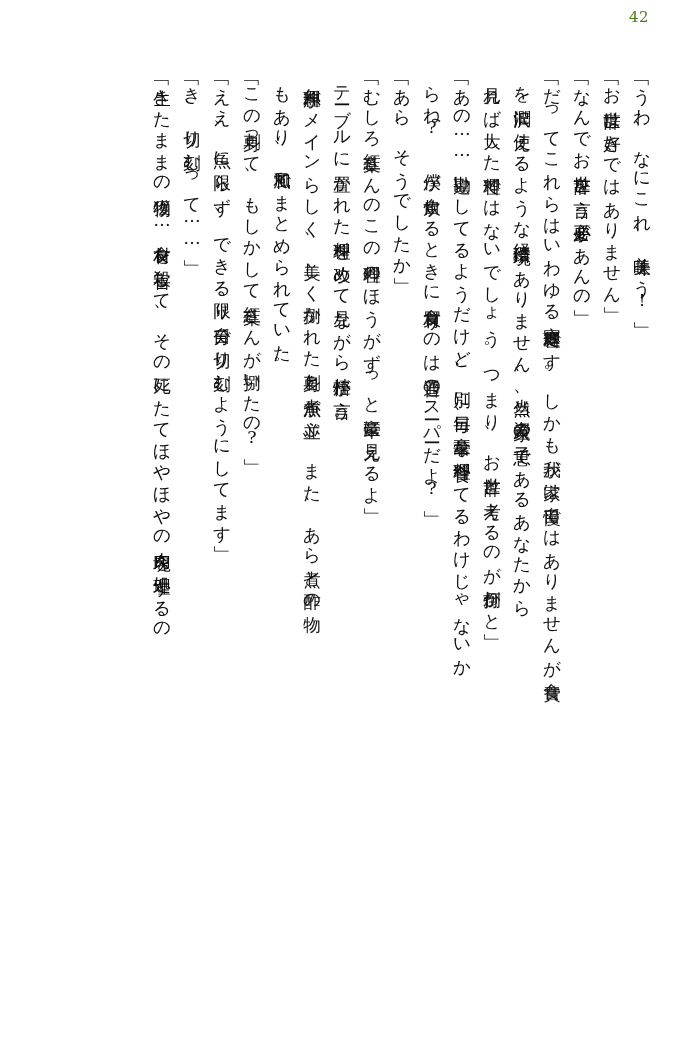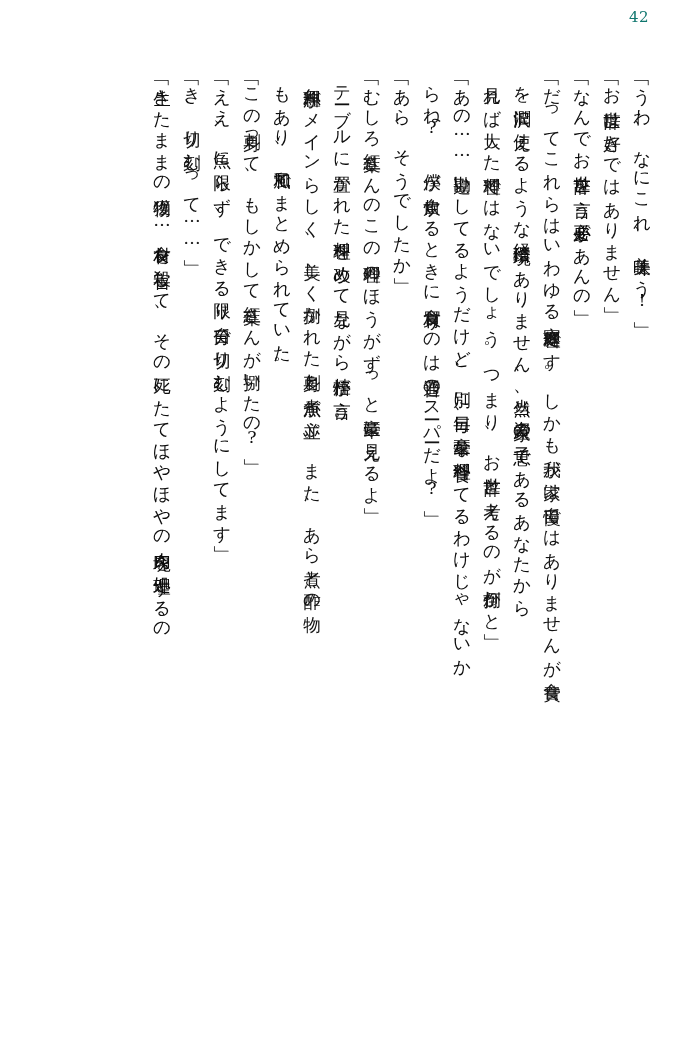--- a/index.html
+++ b/index.html
@@ -22,21 +22,21 @@
     background: #ffffff;
     box-sizing: border-box;
   }
 
   .page-number {
     position: absolute;
     top: 8px;
     right: 34px;
     font-size: 15px;
     letter-spacing: 0.5px;
-    color: #0f766e;
+    color: #4d7c0f;
     font-family: "DejaVu Serif", "Liberation Serif", serif;
   }
 
   .text-body {
     position: absolute;
     top: 74px;
     right: 26px;
     left: 26px;
     bottom: 20px;
     display: flex;

